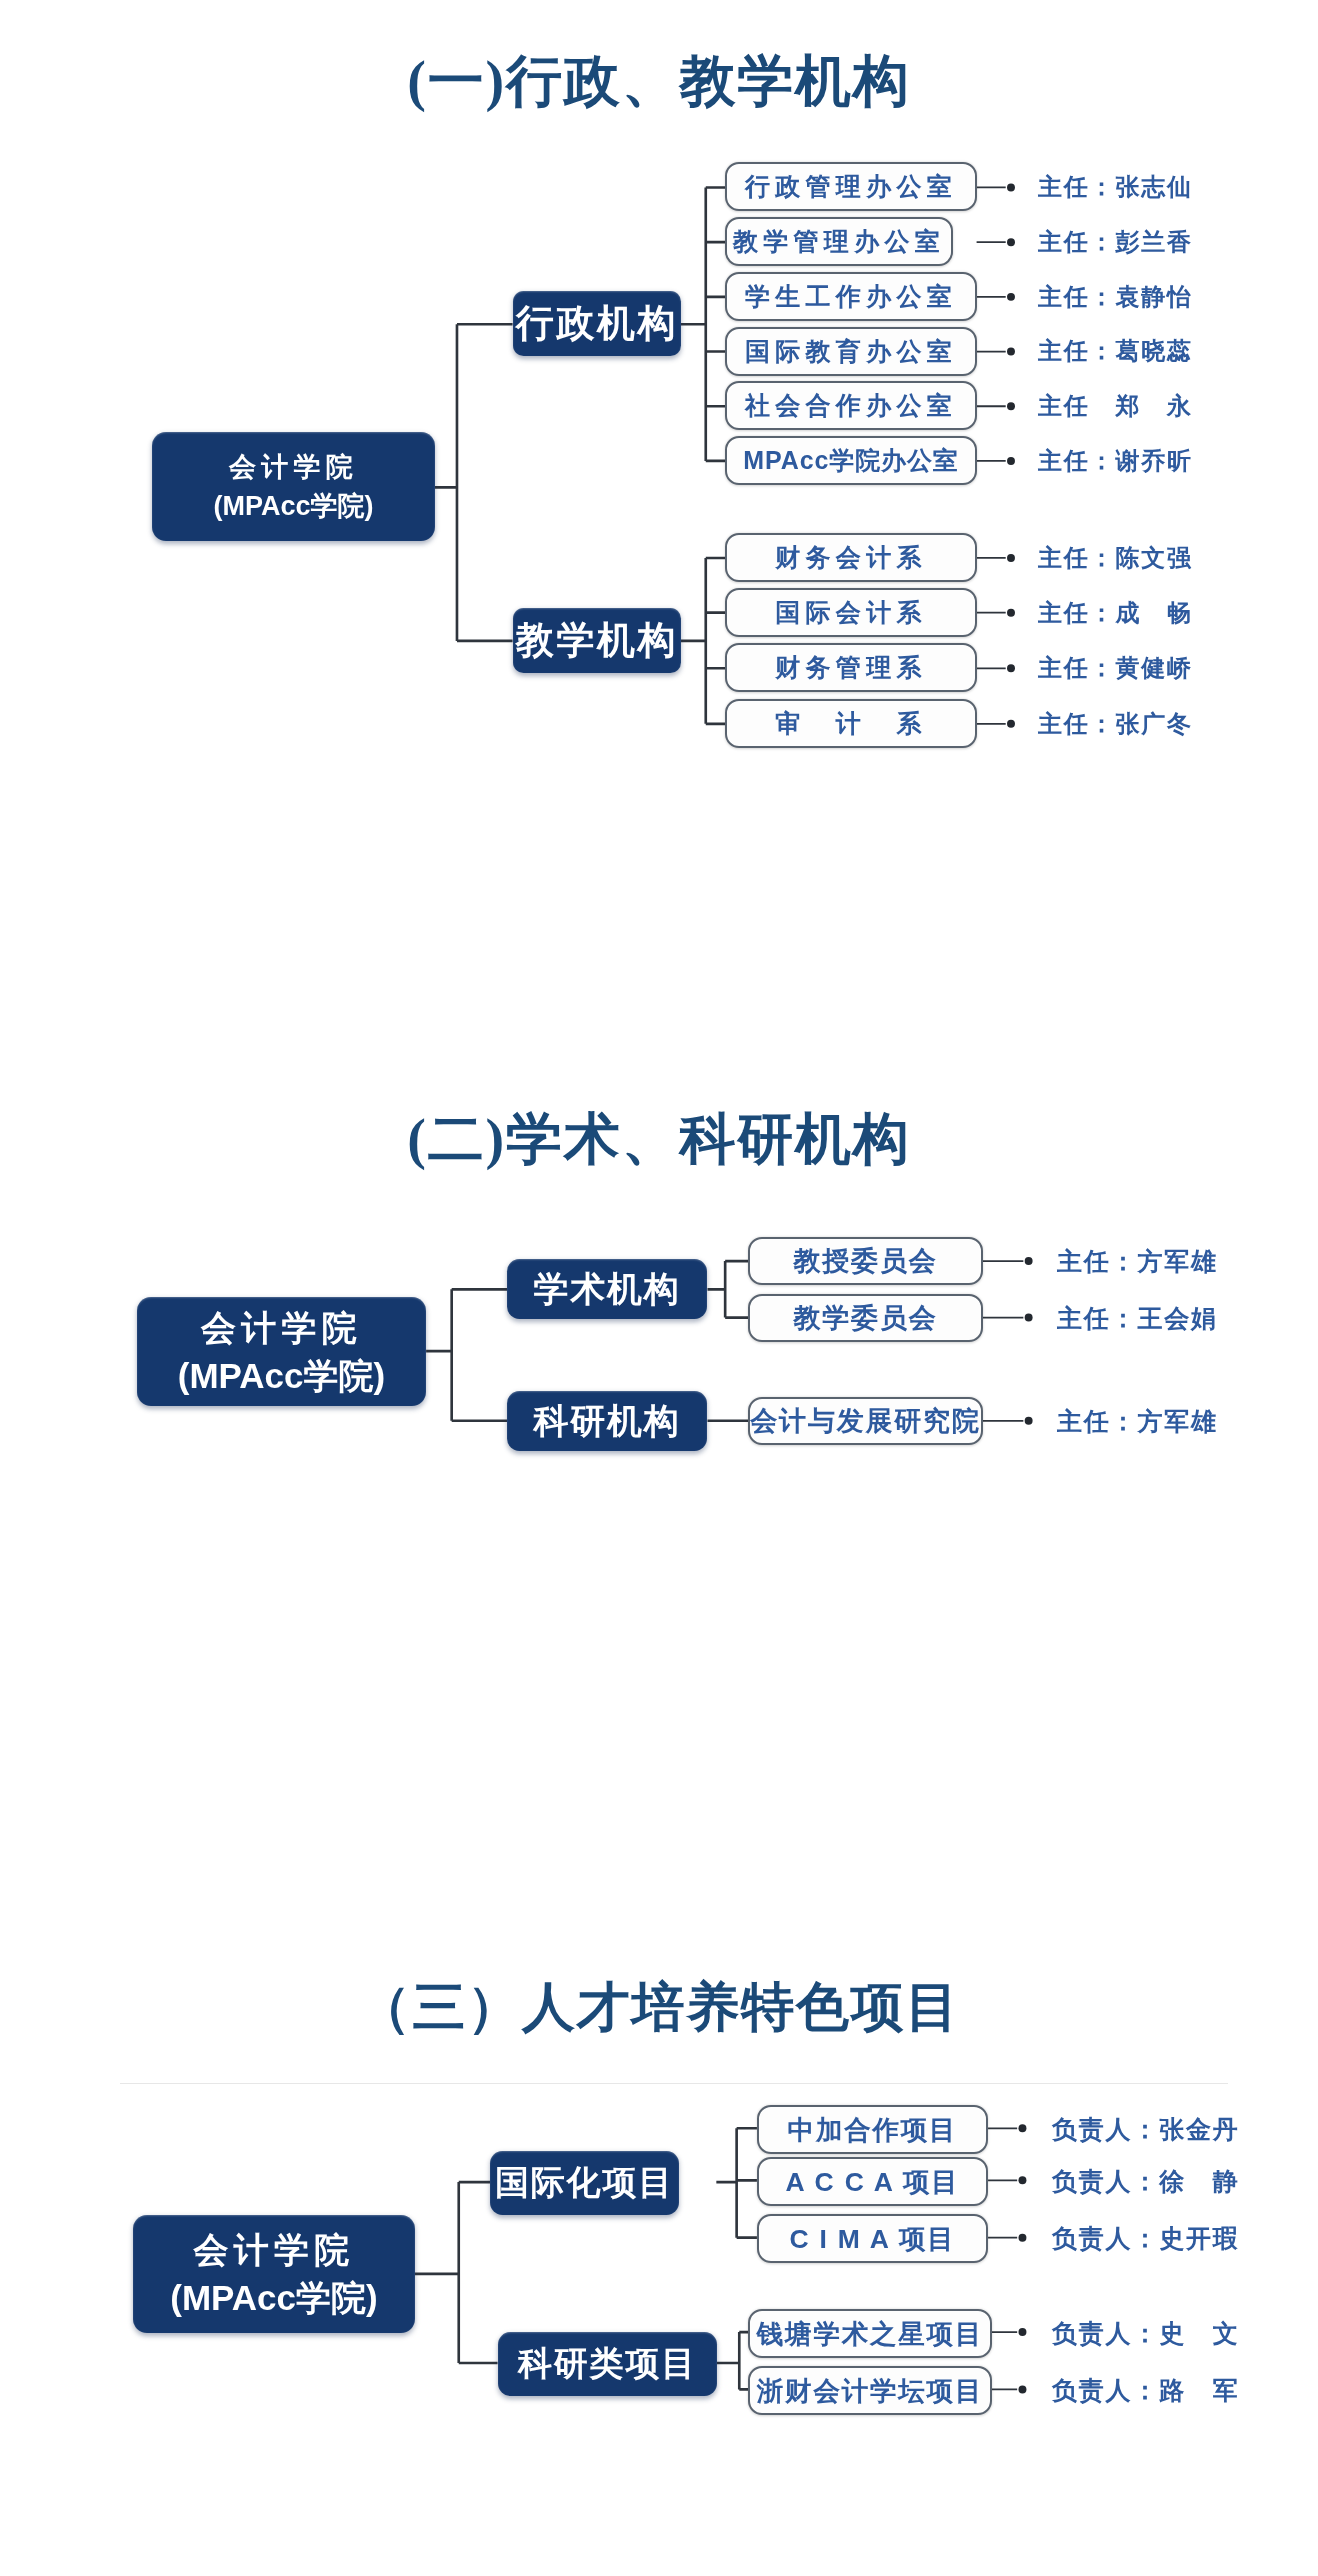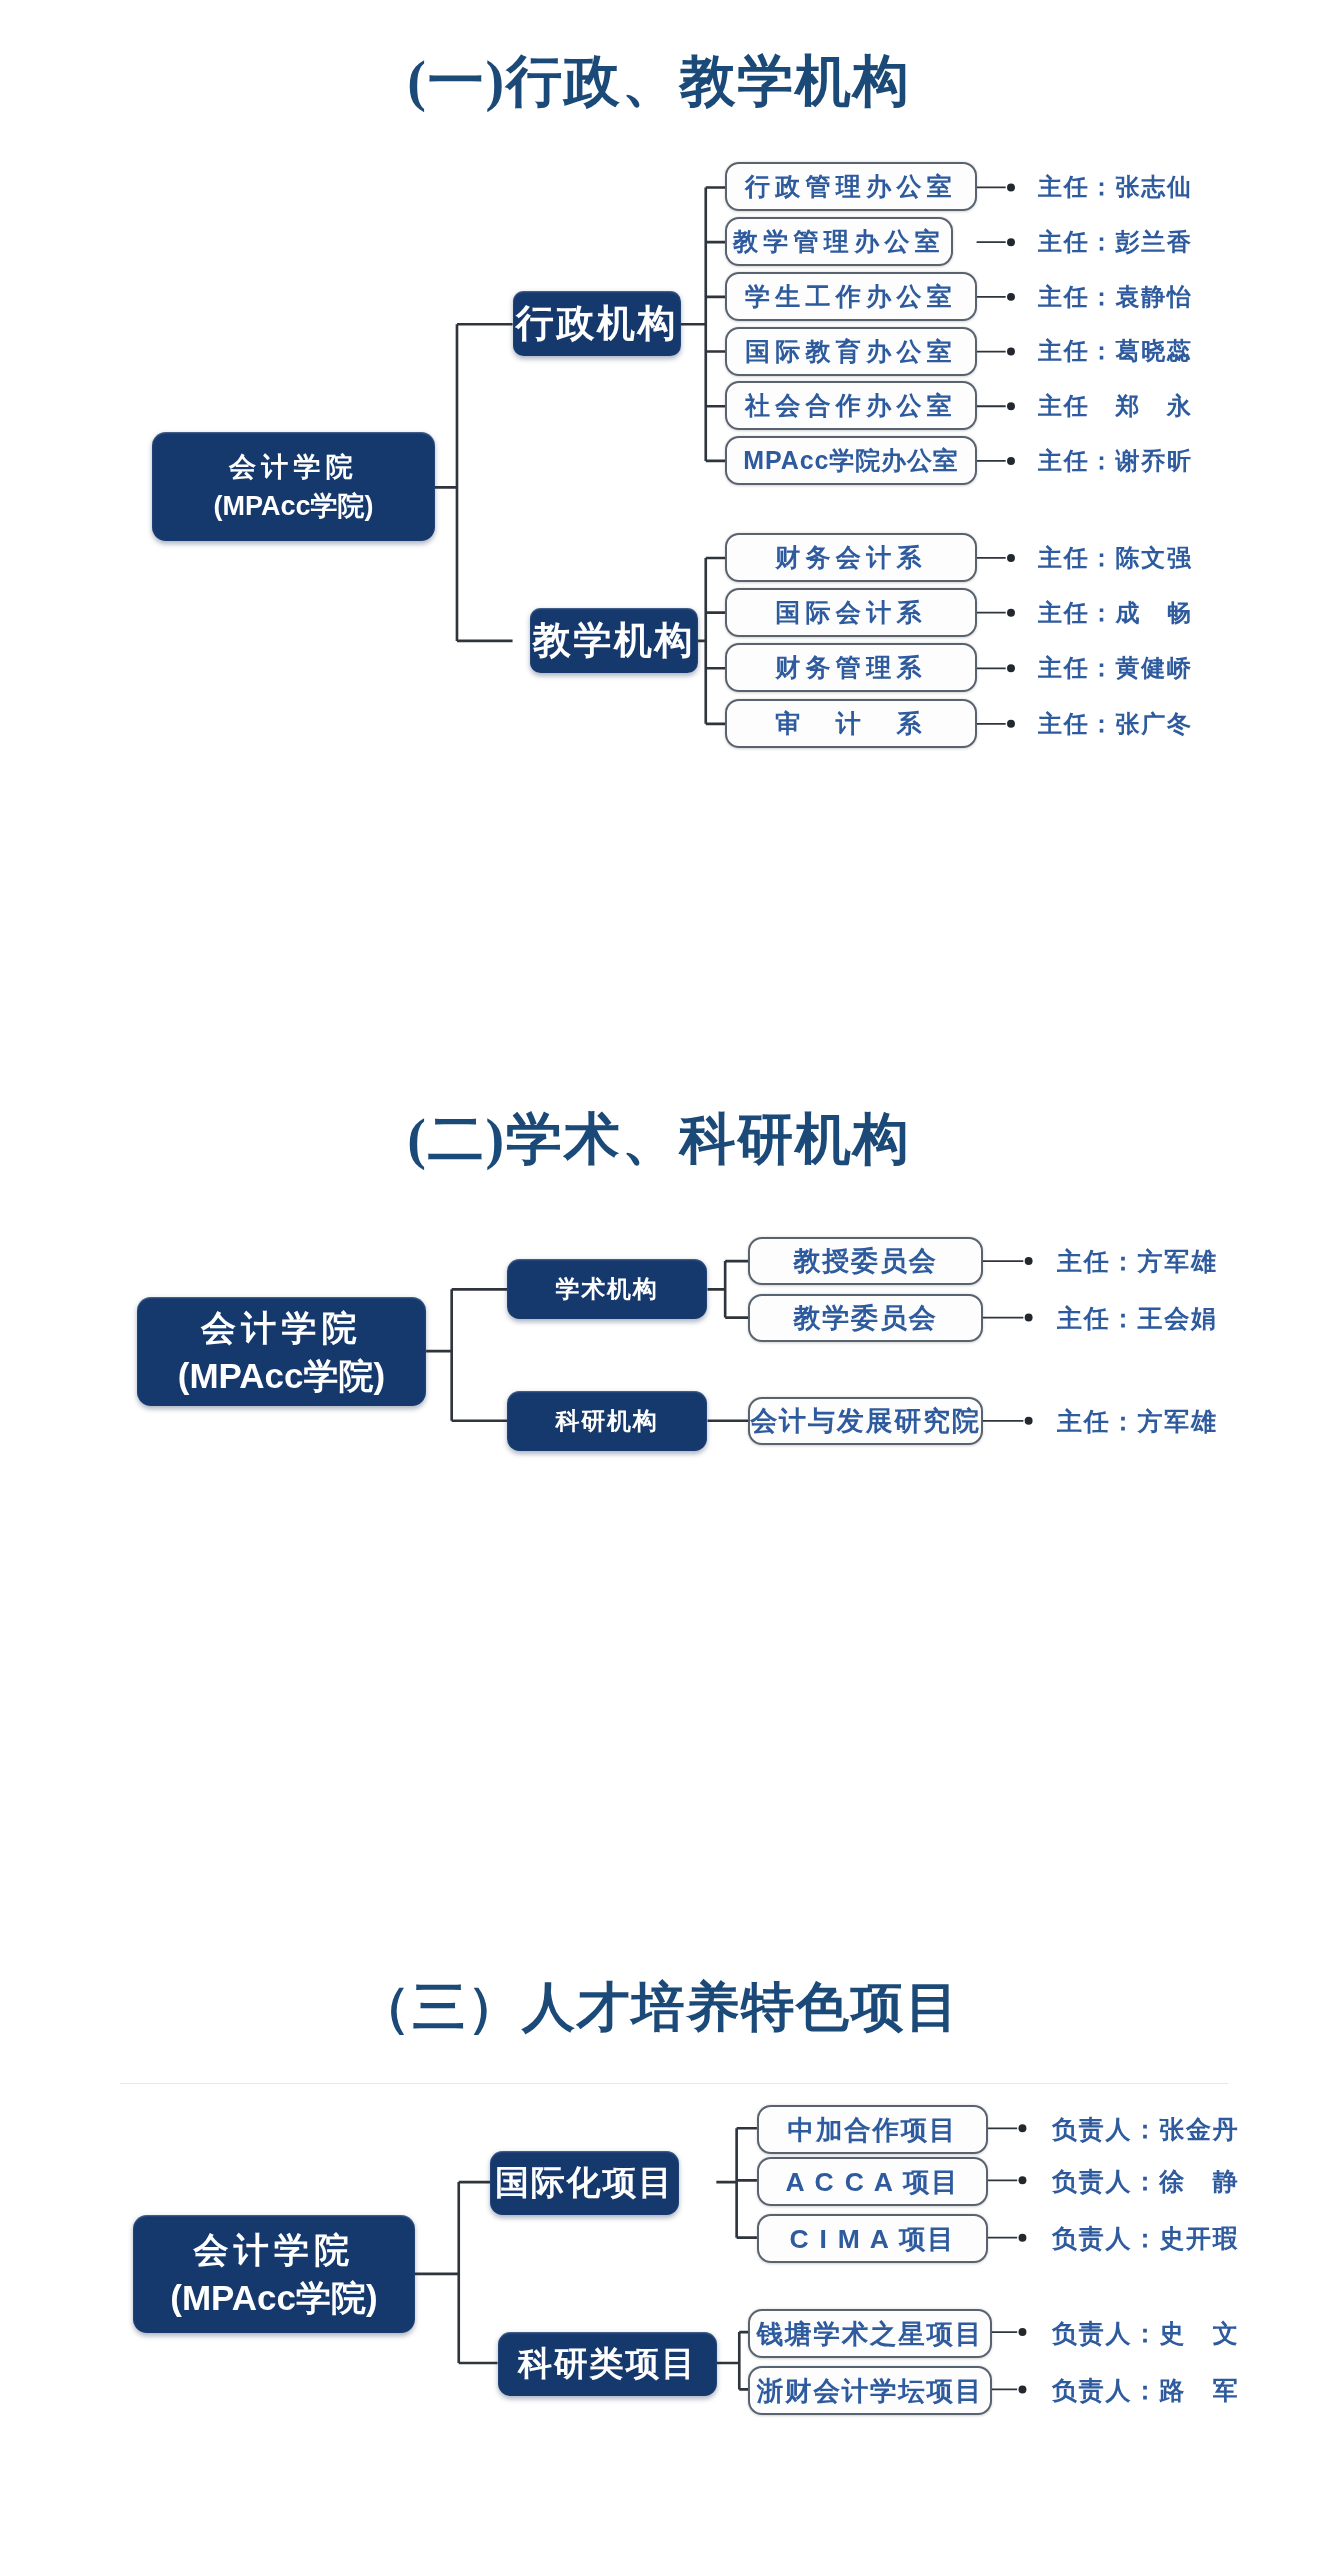--- a/index.html
+++ b/index.html
@@ -27,21 +27,21 @@
     background:#fdfdfd;color:#2e5a9e;font-weight:bold;
     border:2.6px solid #59636f;border-radius:14px;
     box-shadow:0 0.9px 2.6px rgba(0,0,0,0.18);
     flex-direction:row;white-space:nowrap;
   }
   .c1leaf{font-size:25px;letter-spacing:5.3px;}
   .c1leaf.tight{letter-spacing:0.9px;}
   .c2leaf{font-size:27px;letter-spacing:1.8px;}
   .c3leaf{font-size:26.5px;letter-spacing:1.8px;}
   .branch1{font-size:38px;letter-spacing:2.6px;border-radius:10.6px;}
-  .branch2{font-size:24px;letter-spacing:1.8px;border-radius:12.4px;}
+  .branch2{font-size:35px;letter-spacing:1.8px;border-radius:12.4px;}
   .root-l1{letter-spacing:5.3px;}
   .root-l2{letter-spacing:0;}
   .r1 .root-l1,.r1 .root-l2{font-size:27px;line-height:39px;}
   .r2 .root-l1,.r2 .root-l2{font-size:35px;line-height:48px;}
   .leader{
     position:absolute;z-index:2;height:32px;line-height:32px;white-space:nowrap;
     color:#2e5a9e;font-weight:bold;
   }
   .lead1{font-size:24px;letter-spacing:1.8px;}
   .lead2{font-size:25px;letter-spacing:1.8px;}
@@ -108,21 +108,21 @@
   <div class="frame-line" style="left:120px;top:2083px;width:1108px;"></div>
 
   <h1 class="title" style="top:50px;font-size:56px;line-height:62px;">(一)行政、教学机构</h1>
 
   <div class="node filled r1" style="left:152px;top:432px;width:283px;height:109px;">
     <div class="root-l1">会计学院</div>
     <div class="root-l2">(MPAcc学院)</div>
   </div>
 
   <div class="node filled branch1" style="left:513px;top:291px;width:168px;height:65px;">行政机构</div>
-  <div class="node filled branch1" style="left:530px;top:608px;width:168px;height:65px;">教学机构</div>
+  <div class="node filled branch1" style="left:513px;top:608px;width:168px;height:65px;">教学机构</div>
 
   <div class="node leaf c1leaf" style="left:725px;top:162px;width:252px;height:49px;">行政管理办公室</div>
   <div class="node leaf c1leaf" style="left:725px;top:217px;width:228px;height:49px;">教学管理办公室</div>
   <div class="node leaf c1leaf" style="left:725px;top:272px;width:252px;height:49px;">学生工作办公室</div>
   <div class="node leaf c1leaf" style="left:725px;top:327px;width:252px;height:49px;">国际教育办公室</div>
   <div class="node leaf c1leaf" style="left:725px;top:381px;width:252px;height:49px;">社会合作办公室</div>
   <div class="node leaf c1leaf tight" style="left:725px;top:436px;width:252px;height:49px;text-align:right;">MPAcc学院办公室</div>
 
   <div class="node leaf c1leaf" style="left:725px;top:533px;width:252px;height:49px;">财务会计系</div>
   <div class="node leaf c1leaf" style="left:725px;top:588px;width:252px;height:49px;">国际会计系</div>

